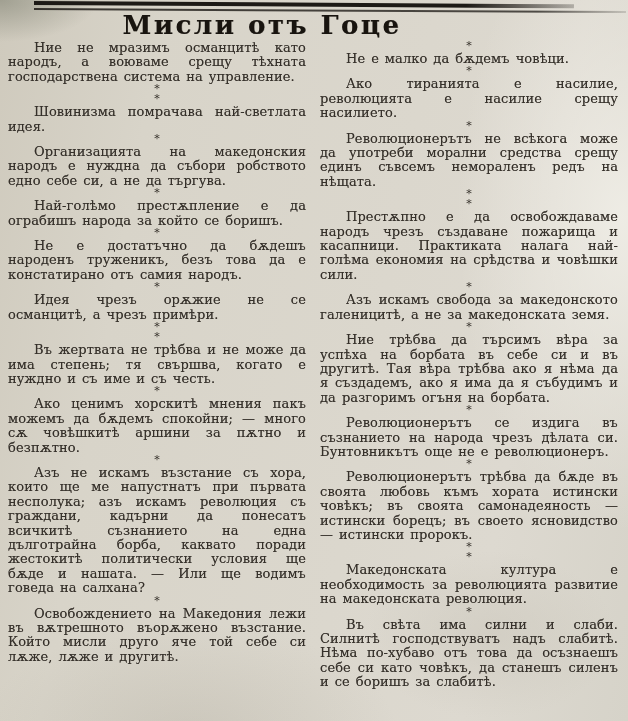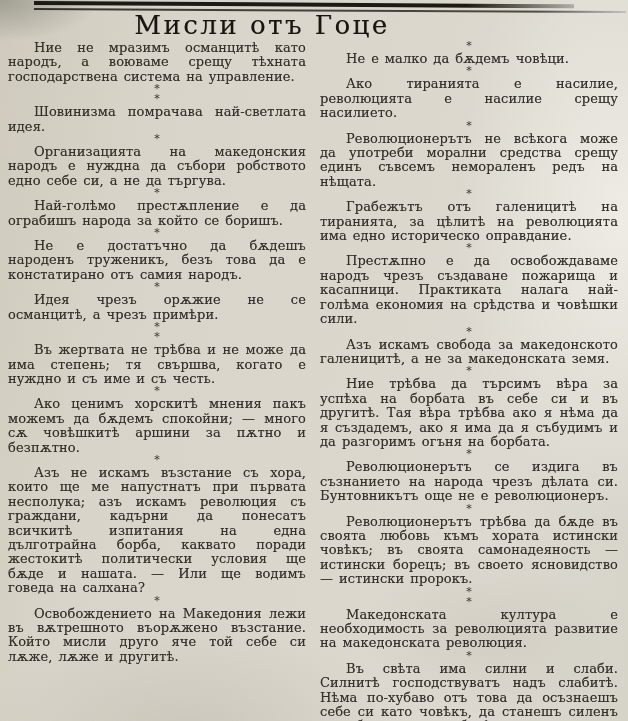--- a/index.html
+++ b/index.html
@@ -42,21 +42,21 @@
     background: linear-gradient(90deg, rgba(29,26,22,0.85) 0%, rgba(29,26,22,0.75) 85%, rgba(29,26,22,0.15) 100%);
     transform: rotate(0.3deg);
     transform-origin: left top;
   }
   .title {
     margin: 11px 0 1px 0;
     width: 524px;
     text-align: center;
     font-size: 26px;
     line-height: 28px;
-    font-weight: normal;
+    font-weight: bold;
     letter-spacing: 2.5px;
     color: var(--title-ink, #18140f);
     text-shadow: 0.4px 0.4px 0.5px rgba(24,20,15,0.45);
   }
   .columns {
     display: flex;
     gap: 14px;
     padding: 0 10px 0 8px;
     margin-top: 2px;
   }
@@ -103,33 +103,32 @@
         <div class="sep">*</div>
         <p class="para">Не е достатъчно да бѫдешъ народенъ труженикъ, безъ това да е констатирано отъ самия народъ.</p>
         <div class="sep">*</div>
         <p class="para">Идея чрезъ орѫжие не се османцитѣ, а чрезъ примѣри.</p>
         <div class="sep">*</div>
         <div class="sep">*</div>
         <p class="para">Въ жертвата не трѣбва и не може да има степень; тя свършва, когато е нуждно и съ име и съ честь.</p>
         <div class="sep">*</div>
         <p class="para">Ако ценимъ хорскитѣ мнения пакъ можемъ да бѫдемъ спокойни; — много сѫ човѣшкитѣ аршини за пѫтно и безпѫтно.</p>
         <div class="sep">*</div>
-        <p class="para">Азъ не искамъ възстание съ хора, които ще ме напустнатъ при първата несполука; азъ искамъ революция съ граждани, кадърни да понесатъ всичкитѣ изпитания на една дълготрайна борба, каквато поради жестокитѣ политически условия ще бѫде и нашата. — Или ще водимъ говеда на салхана?</p>
+        <p class="para">Азъ не искамъ възстание съ хора, които ще ме напустнатъ при първата несполука; азъ искамъ революция съ граждани, кадърни да понесатъ всичкитѣ съзнанието на една дълготрайна борба, каквато поради жестокитѣ политически условия ще бѫде и нашата. — Или ще водимъ говеда на салхана?</p>
         <div class="sep">*</div>
         <p class="para">Освобождението на Македония лежи въ вѫтрешното въорѫжено възстание. Който мисли друго яче той себе си лѫже, лѫже и другитѣ.</p>
       </div>
     <div class="col" id="col-right">
         <div class="sep">*</div>
         <p class="para">Не е малко да бѫдемъ човѣци.</p>
         <div class="sep">*</div>
         <p class="para">Ако тиранията е насилие, революцията е насилие срещу насилието.</p>
         <div class="sep">*</div>
         <p class="para">Революционерътъ не всѣкога може да употреби морални средства срещу единъ съвсемъ немораленъ редъ на нѣщата.</p>
         <div class="sep">*</div>
-        <p class="para">Грабежътъ отъ галеницитѣ на тиранията, за цѣлитѣ на революцията има едно историческо оправдание.</p>
         <div class="sep">*</div>
         <p class="para">Престѫпно е да освобождаваме народъ чрезъ създаване пожарища и касапници. Практиката налага най-голѣма економия на срѣдства и човѣшки сили.</p>
         <div class="sep">*</div>
         <p class="para">Азъ искамъ свобода за македонското галеницитѣ, а не за македонската земя.</p>
         <div class="sep">*</div>
         <p class="para">Ние трѣбва да търсимъ вѣра за успѣха на борбата въ себе си и въ другитѣ. Тая вѣра трѣбва ако я нѣма да я създадемъ, ако я има да я събудимъ и да разгоримъ огъня на борбата.</p>
         <div class="sep">*</div>
         <p class="para">Революционерътъ се издига въ съзнанието на народа чрезъ дѣлата си. Бунтовникътъ още не е революционеръ.</p>
         <div class="sep">*</div>
         <p class="para">Революционерътъ трѣбва да бѫде въ своята любовь къмъ хората истински човѣкъ; въ своята самонадеяность — истински борецъ; въ своето ясновидство — истински пророкъ.</p>

